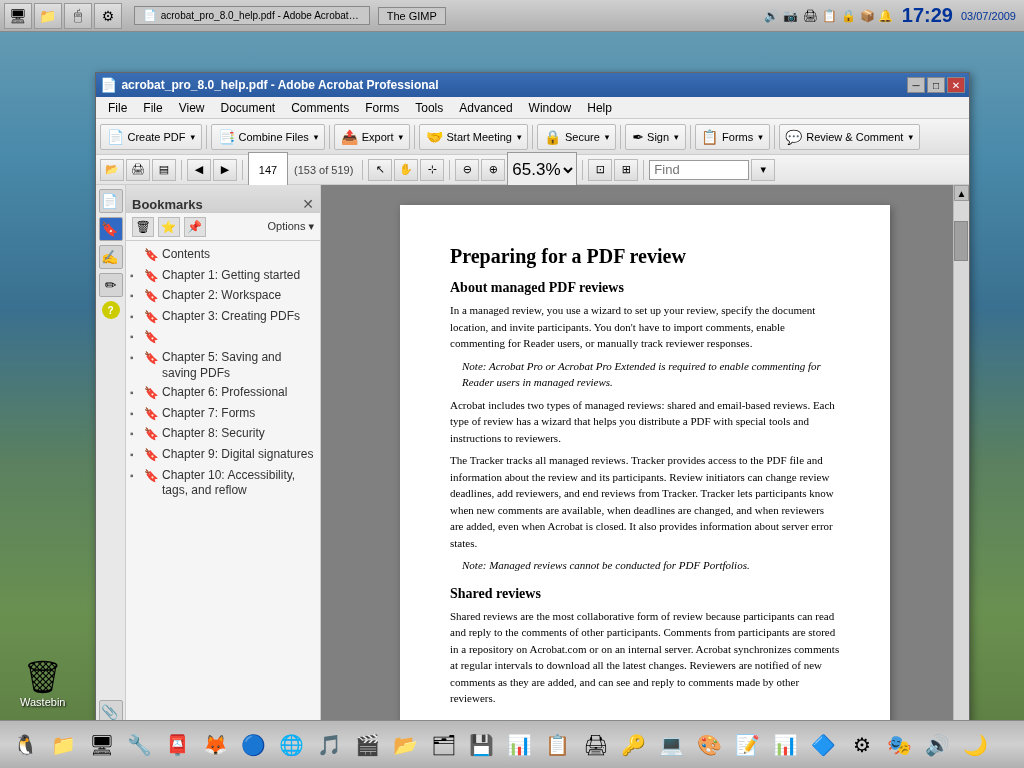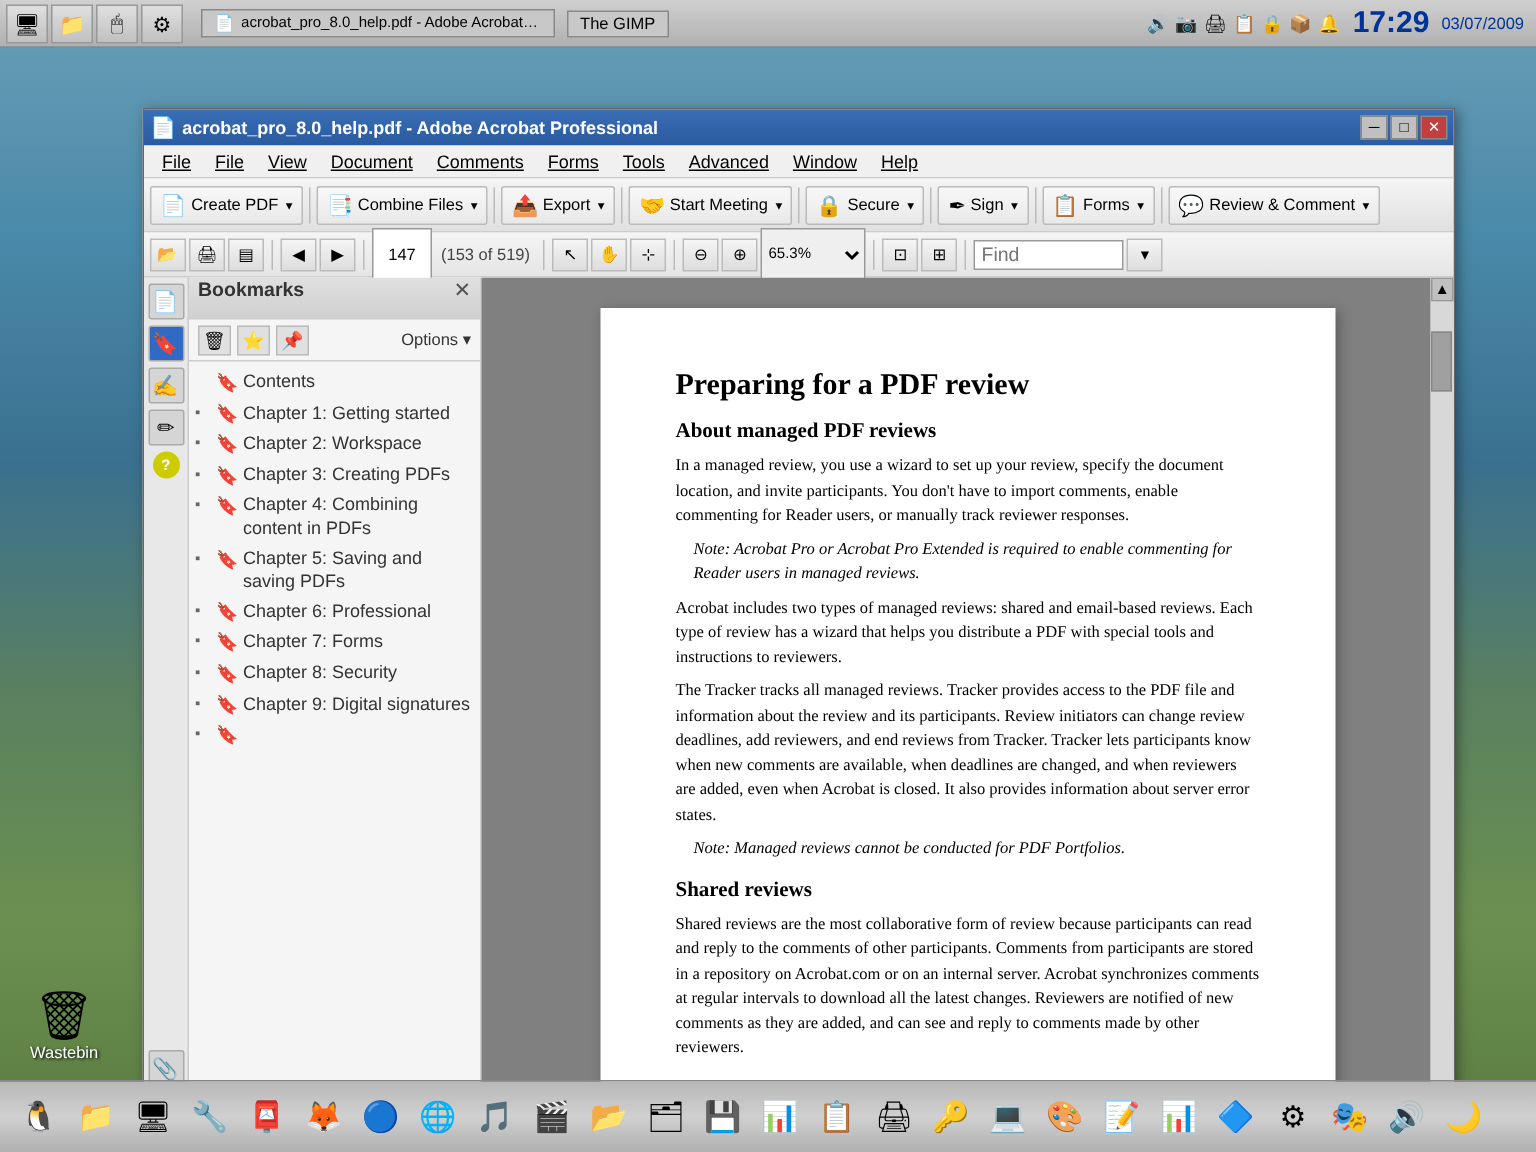--- a/index.html
+++ b/index.html
@@ -63,21 +63,21 @@
     }
     .title-bar-left { display: flex; align-items: center; gap: 4px; font-size: 12px; font-weight: bold; }
     .title-bar-icon { font-size: 14px; }
     .title-bar-controls { display: flex; gap: 2px; }
     .tb-btn { width: 18px; height: 16px; background: #c0c0c0; border: 1px solid #888; display: flex; align-items: center; justify-content: center; font-size: 10px; cursor: pointer; color: #000; }
     .tb-btn.close { background: #c04040; color: white; }
 
     
     .menu-bar {
       height: 22px; background: #f0f0f0; border-bottom: 1px solid #ccc;
-      display: flex; align-items: center; padding: 0 4px; text-decoration: underline;
+      display: flex; align-items: center; padding: 0 4px;
     }
     .menu-item { padding: 2px 8px; font-size: 12px; cursor: pointer; }
 
     
     .toolbar {
       height: 36px; background: linear-gradient(180deg, #f5f5f5, #e0e0e0);
       border-bottom: 1px solid #ccc; display: flex; align-items: center;
       padding: 0 4px; gap: 2px; flex-wrap: nowrap; overflow: hidden;
     }
     .tool-btn {
@@ -92,21 +92,21 @@
 
     
     .nav-toolbar {
       height: 30px; background: linear-gradient(180deg, #f5f5f5, #e5e5e5);
       border-bottom: 1px solid #ccc; display: flex; align-items: center;
       padding: 0 4px; gap: 2px;
     }
     .nav-btn { width: 24px; height: 22px; background: linear-gradient(180deg, #f5f5f5, #ddd); border: 1px solid #bbb; display: flex; align-items: center; justify-content: center; font-size: 11px; cursor: pointer; }
     .page-input { width: 40px; height: 36px; border: 1px solid #999; text-align: center; font-size: 11px; padding: 1px; }
     .page-info { font-size: 11px; color: #444; padding: 0 4px; }
-    .zoom-select { height: 36px; border: 1px solid #999; font-size: 10px; width: 70px; }
+    .zoom-select { height: 36px; border: 1px solid #999; font-size: 17px; width: 70px; }
     .find-input { height: 20px; border: 1px solid #999; font-size: 13px; width: 100px; padding: 0 4px; }
     .nav-separator { width: 1px; height: 20px; background: #bbb; margin: 0 3px; }
 
     
     .main-area {
       flex: 1; display: flex; overflow: hidden;
     }
 
     
     .left-sidebar {
@@ -118,21 +118,21 @@
     .sidebar-tool.active { background: #316ac5; color: white; }
     .sidebar-dot { width: 18px; height: 18px; background: #cccc00; border-radius: 50%; display: flex; align-items: center; justify-content: center; font-size: 10px; color: white; font-weight: bold; }
 
     
     .bookmarks-panel {
       width: 195px; background: #f5f5f5; border-right: 1px solid #ccc;
       display: flex; flex-direction: column; overflow: hidden;
     }
     .bookmarks-header {
       height: 28px; background: linear-gradient(180deg, #e0e0e0, #d0d0d0);
-      border-bottom: 1px solid #ccc; display: flex; align-items: flex-start;
+      border-bottom: 1px solid #ccc; display: flex; align-items: flex-end;
       justify-content: space-between; padding: 0 6px;
     }
     .bookmarks-title { font-size: 13px; font-weight: bold; color: #333; }
     .bookmarks-close { cursor: pointer; font-size: 14px; color: #555; }
     .bookmarks-toolbar {
       height: 28px; border-bottom: 1px solid #ccc; display: flex;
       align-items: center; justify-content: space-between; padding: 0 6px;
     }
     .bm-tools { display: flex; gap: 4px; }
     .bm-tool { width: 22px; height: 20px; background: #e0e0e0; border: 1px solid #bbb; display: flex; align-items: center; justify-content: center; font-size: 12px; cursor: pointer; }
@@ -369,21 +369,20 @@
 
         <div class="bm-item">
           <span class="bm-expand">▪</span>
           <span class="bm-icon">🔖</span>
           <span class="bm-text">Chapter 3: Creating PDFs</span>
         </div>
 
         <div class="bm-item">
           <span class="bm-expand">▪</span>
           <span class="bm-icon">🔖</span>
-          <span class="bm-text">Chapter 4: Combining content in PDFs</span>
         </div>
 
         <div class="bm-item">
           <span class="bm-expand">▪</span>
           <span class="bm-icon">🔖</span>
           <span class="bm-text">Chapter 5: Saving and saving PDFs</span>
         </div>
 
         <div class="bm-item">
           <span class="bm-expand">▪</span>
@@ -405,20 +404,21 @@
 
         <div class="bm-item">
           <span class="bm-expand">▪</span>
           <span class="bm-icon">🔖</span>
           <span class="bm-text">Chapter 9: Digital signatures</span>
         </div>
 
         <div class="bm-item">
           <span class="bm-expand">▪</span>
           <span class="bm-icon">🔖</span>
+          <span class="bm-text">Chapter 10: Accessibility, tags, and reflow</span>
         </div>
 
       </div>
     </div>
 
     <div class="pdf-area">
       <div class="pdf-scroll-container">
         <div class="pdf-page">
           <h1>Preparing for a PDF review</h1>
 

